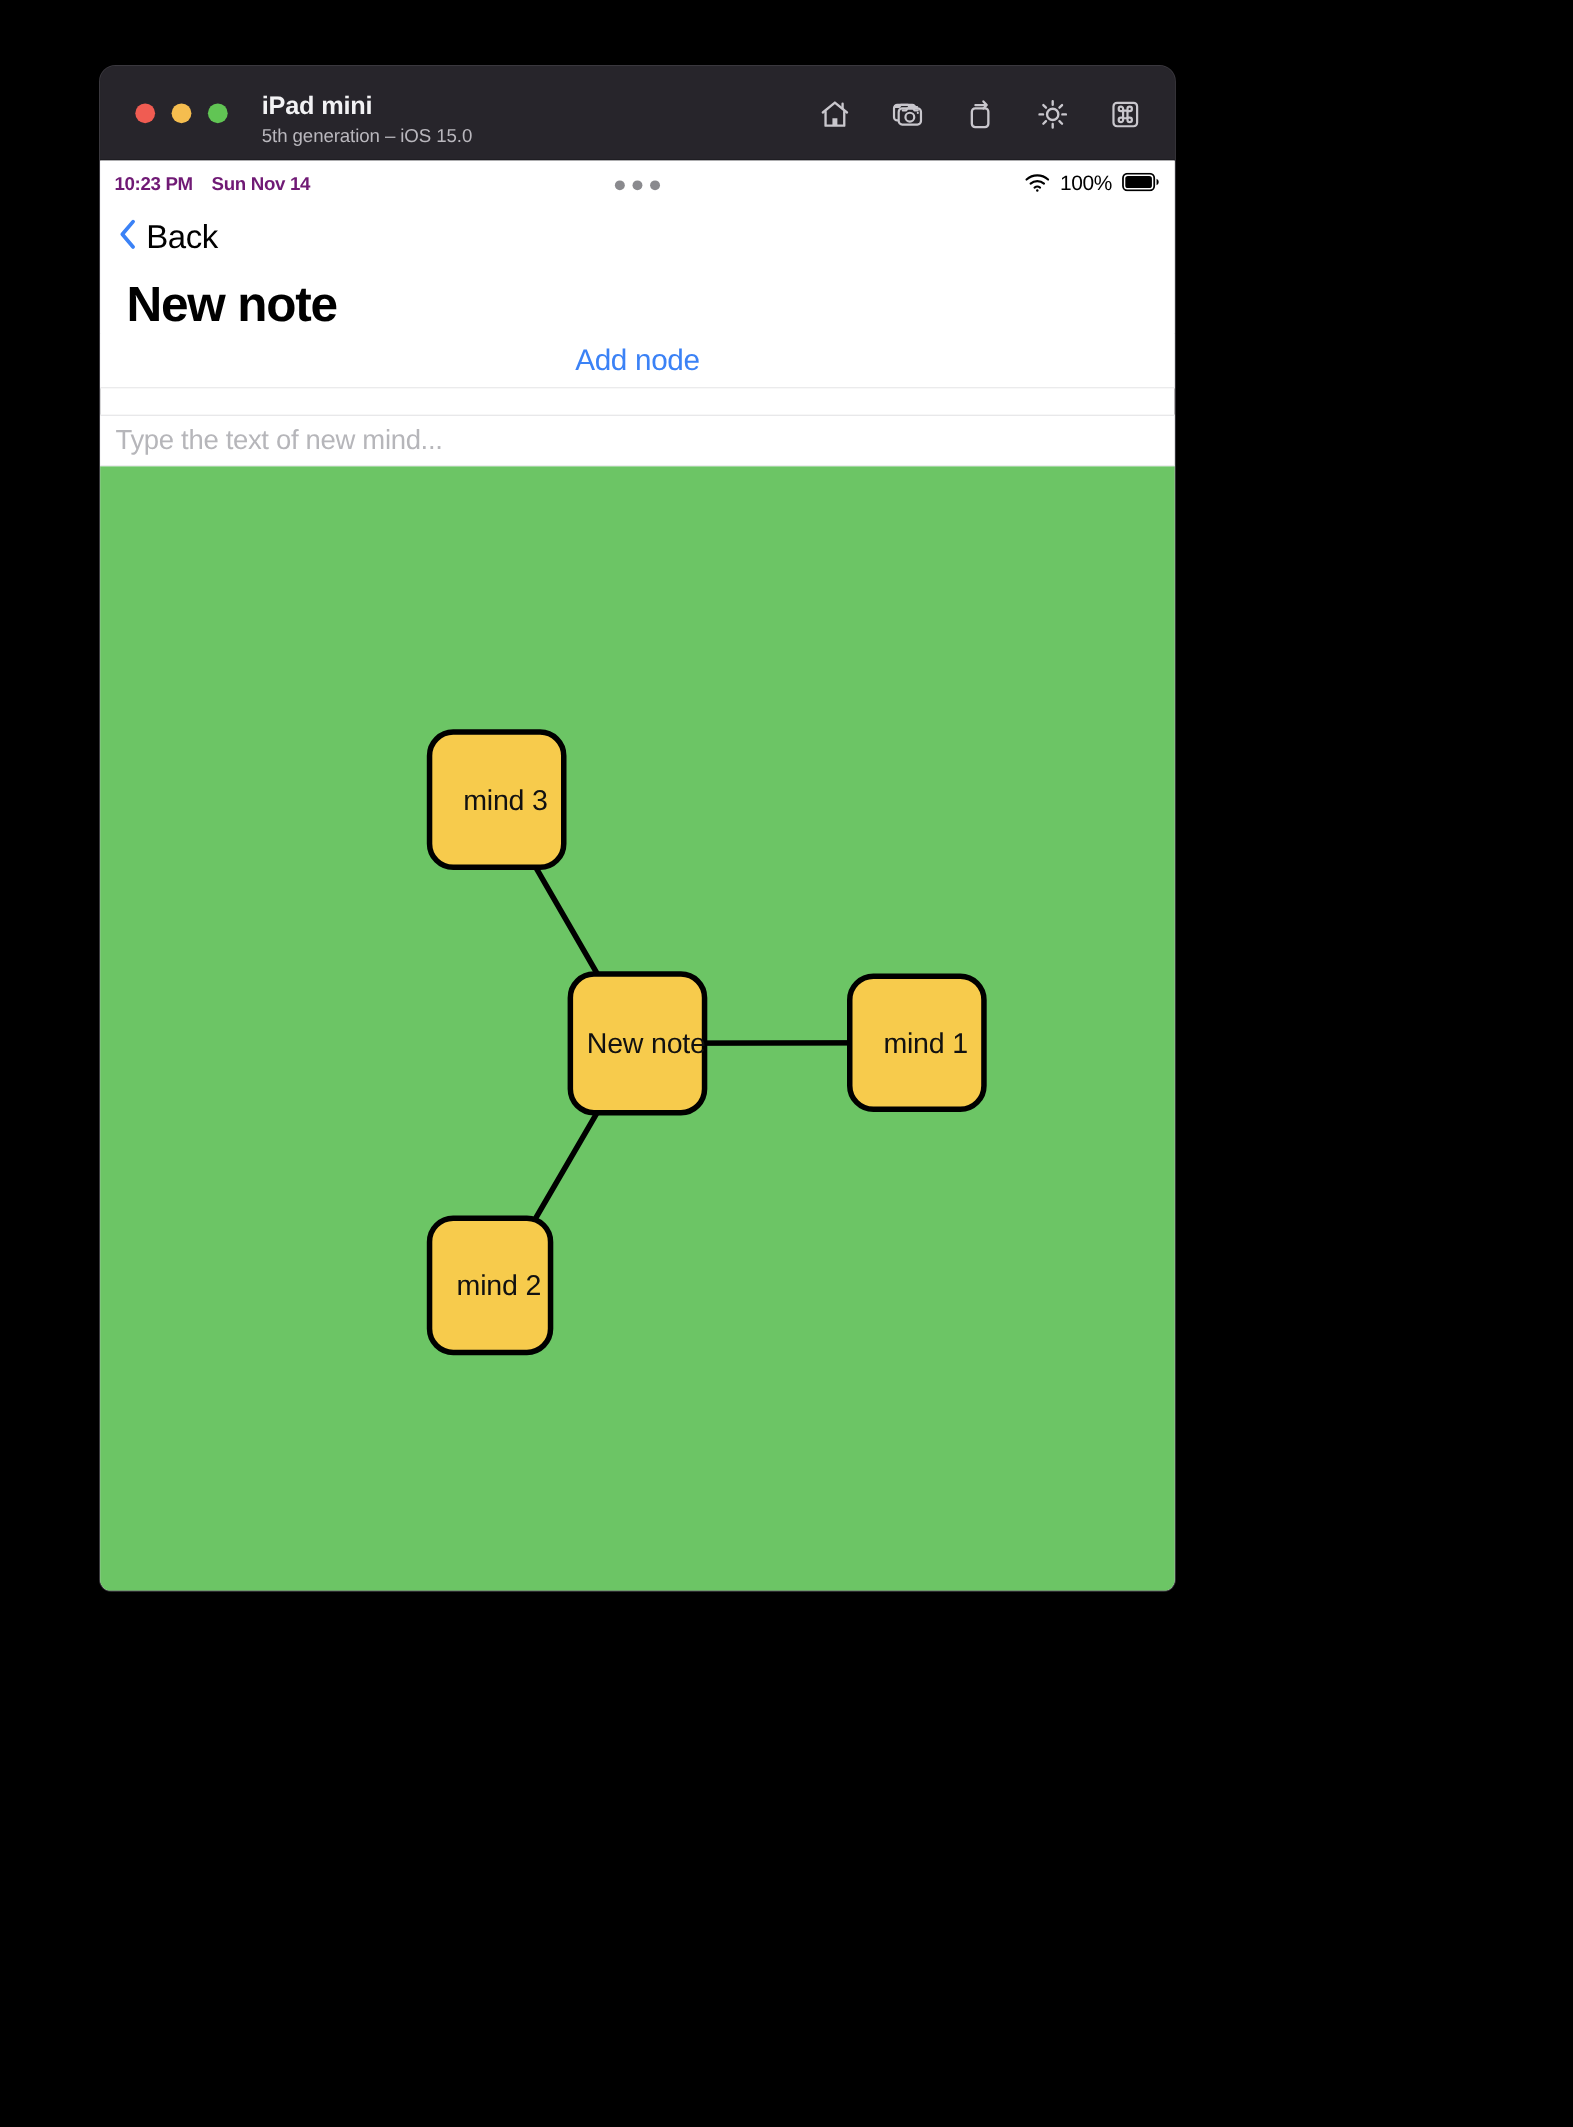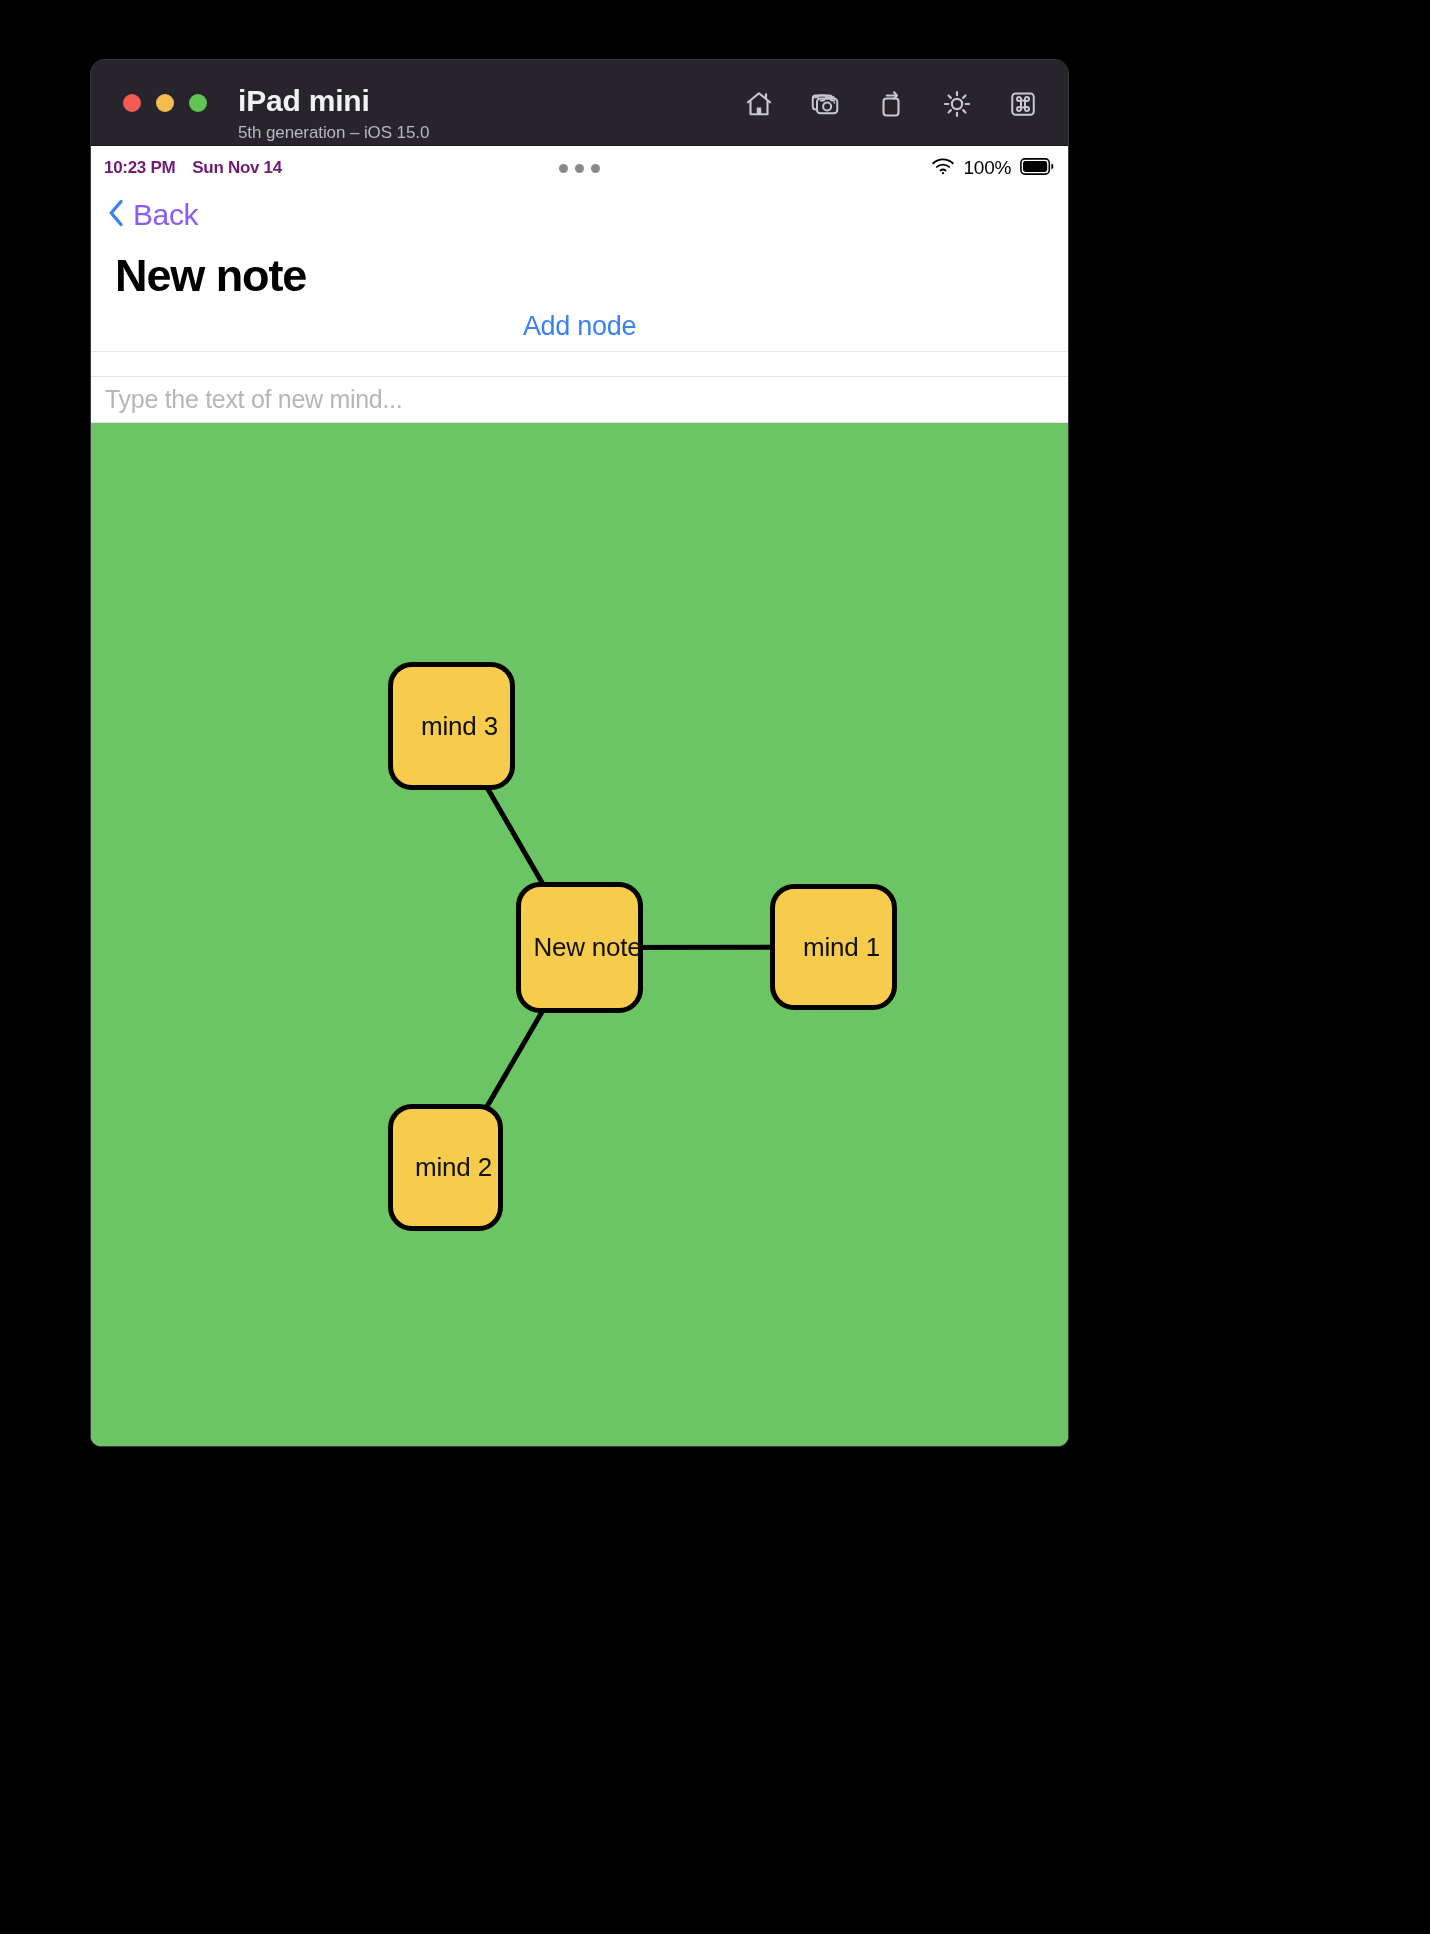--- a/index.html
+++ b/index.html
@@ -43,21 +43,21 @@
   .tl-minimize { background: #f5bd4f; }
   .tl-zoom     { background: #61c554; }
 
   #device-labels {
     position: absolute;
     left: 147px;
     top: 22px;
     line-height: 1.25;
   }
   #device-name {
-    font-size: 30px;
+    font-size: 23px;
     font-weight: bold;
     color: #f2f2f4;
     letter-spacing: -0.2px;
   }
   #device-subtitle {
     font-size: 17px;
     color: #b9b7bd;
     margin-top: 2px;
     letter-spacing: -0.1px;
   }
@@ -144,21 +144,21 @@
   }
   #back-button {
     display: inline-flex;
     align-items: center;
     gap: 8px;
     margin: 8px 0 0 16px;
     cursor: pointer;
   }
   #back-label {
     font-size: 30px;
-    color: #8b5cf6;
+    color: #000000;
     letter-spacing: -0.4px;
   }
   #page-title {
     font-size: 45px;
     font-weight: bold;
     color: #000000;
     letter-spacing: -1.1px;
     margin: 18px 0 0 24px;
   }
 

